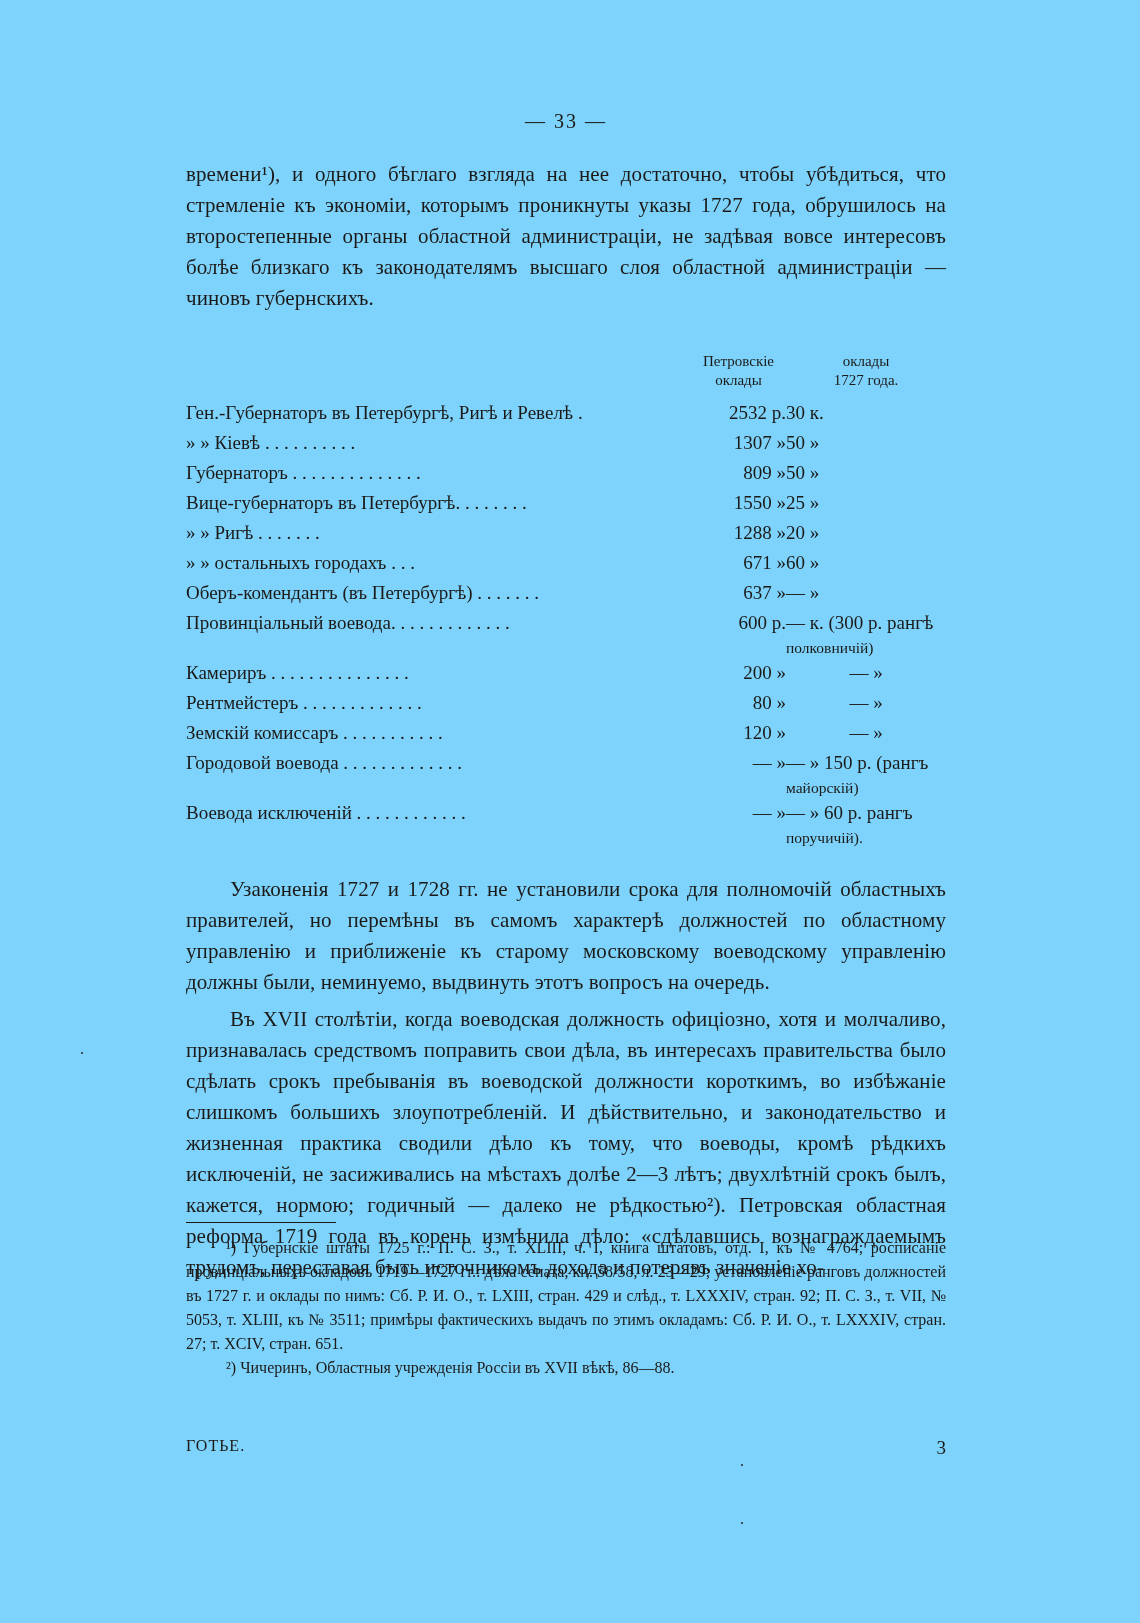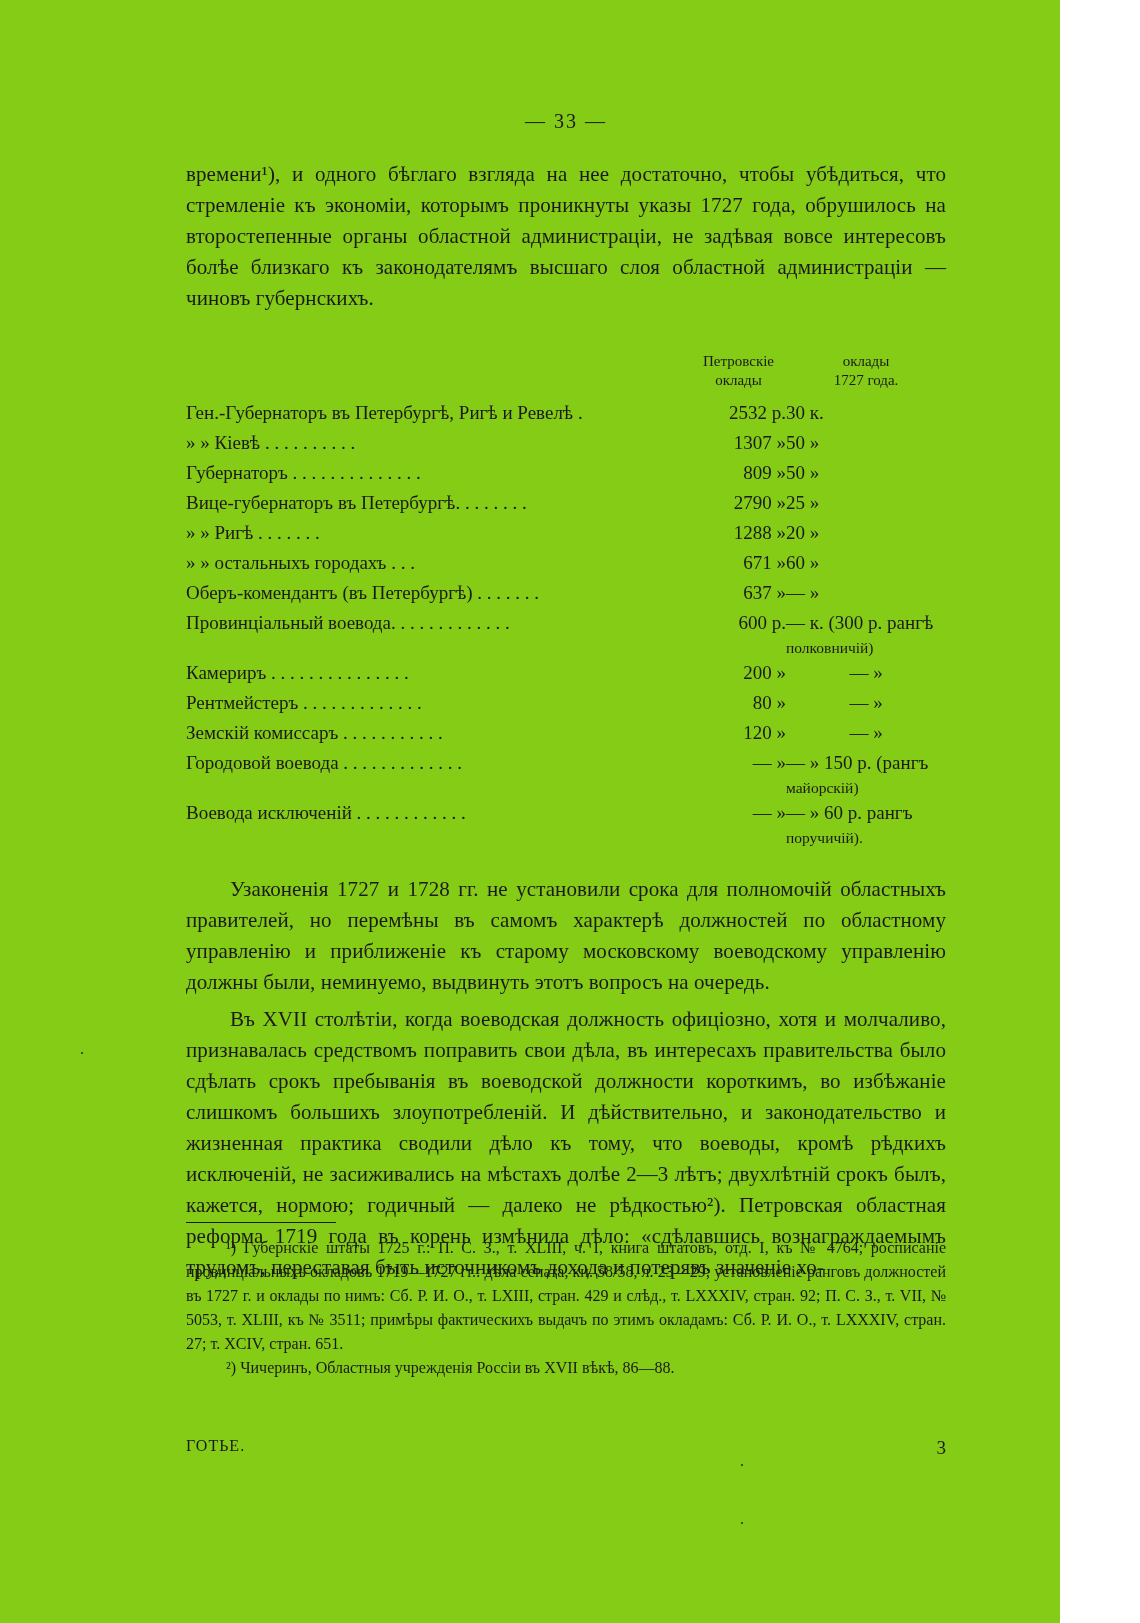--- a/index.html
+++ b/index.html
@@ -11,23 +11,23 @@
     width: 1140px;
     height: 1623px;
     font-family: "Liberation Serif", serif;
     color: #1c1a18;
     position: relative;
     overflow: hidden;
   }
   .page {
     position: absolute;
     left: 0; top: 0;
-    width: 1060px;
+    width: 1140px;
     height: 1623px;
-    background: #84cc16;
+    background: #7dd3fc;
   }
   .content {
     position: absolute;
     left: 186px;
     top: 110px;
     width: 760px;
   }
   .page-number {
     text-align: center;
     font-size: 20px;
@@ -148,21 +148,21 @@
         <td class="col-petr">1307 »</td>
         <td class="col-1727">50 »</td>
       </tr>
       <tr>
         <td class="col-label">Губернаторъ . . . . . . . . . . . . . .</td>
         <td class="col-petr">809 »</td>
         <td class="col-1727">50 »</td>
       </tr>
       <tr>
         <td class="col-label">Вице-губернаторъ въ  Петербургѣ. . . . . . . .</td>
-        <td class="col-petr">2790 »</td>
+        <td class="col-petr">1550 »</td>
         <td class="col-1727">25 »</td>
       </tr>
       <tr>
         <td class="col-label">»            »    Ригѣ . . . . . . .</td>
         <td class="col-petr">1288 »</td>
         <td class="col-1727">20 »</td>
       </tr>
       <tr>
         <td class="col-label">»            »    остальныхъ городахъ . . .</td>
         <td class="col-petr">671 »</td>

